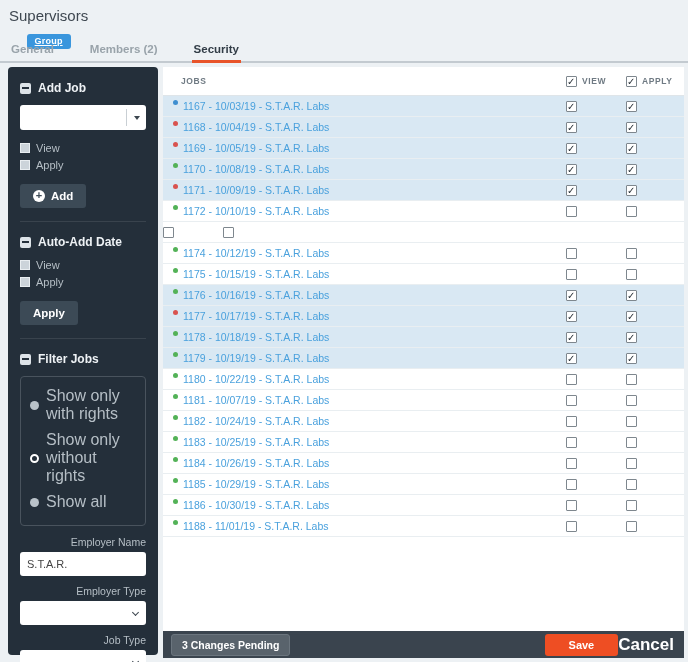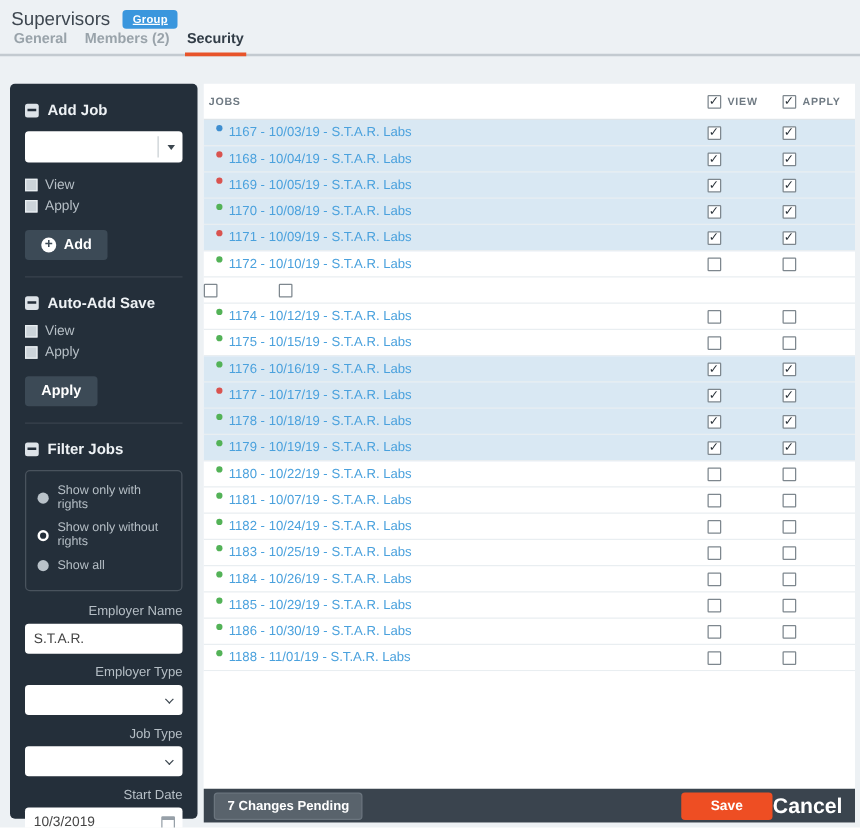--- a/index.html
+++ b/index.html
@@ -2,26 +2,26 @@
 <html><head>
 <meta charset="utf-8">
 <style>
   * { margin:0; padding:0; box-sizing:border-box; }
   html,body { width:688px; height:662px; }
   body {
     font-family:"Liberation Sans","DejaVu Sans",sans-serif;
     background:#edf1f4; color:#3c4650; position:relative; overflow:hidden;
   }
   
-  .hdr { position:absolute; left:9px; top:7px; display:flex; align-items:center; gap:10px; }
+  .hdr { position:absolute; left:9px; top:7px; display:flex; align-items:center; gap:10px;flex-direction:column; }
   .title { font-size:15px; font-weight:500; color:#3e4750; }
   .badge { background:#3a96dd; color:#fff; font-size:9px; font-weight:bold;
            padding:2px 8px 3px; border-radius:3px; letter-spacing:.2px;text-decoration:underline; }
-  .tabbar { position:absolute; left:0; top:22px; width:688px; height:23px;
-            border-bottom:2px solid #c3cad0; display:flex; gap:10px; padding-left:9px; }
+  .tabbar { position:absolute; left:0; top:40px; width:688px; height:23px;
+            border-bottom:2px solid #c3cad0; display:flex; gap:32px; padding-left:9px; }
   .tab { font-size:11.5px; font-weight:bold; color:#99a3aa; padding:3px 2px 6px;
          cursor:pointer; }
   .tab.active { color:#323d47; border-bottom:3px solid #e8542a; margin-bottom:-2px; }
   
   .sidebar { position:absolute; left:8px; top:67px; width:150px; height:588px;
              background:#242f3a; border-radius:4px; padding:14px 12px; color:#c3ccd3; }
   .sect-h { display:flex; align-items:center; gap:7px; color:#eef2f5;
             font-size:12px; font-weight:600; margin-bottom:10px; }
   .minus-ic { width:11px; height:11px; border-radius:2px; background:#dde3e8; position:relative; flex:none; }
   .minus-ic::after { content:""; position:absolute; left:2px; right:2px; top:4px; height:2px; background:#242f3a; }
@@ -34,41 +34,41 @@
   .chkline { display:flex; align-items:center; gap:6px; font-size:11px; color:#b6bfc6; margin-bottom:5px; }
   .scb { width:10px; height:10px; background:#ccd4da; border:1px solid #e9eef1; flex:none; }
   .dkbtn { display:inline-flex; align-items:center; gap:6px; background:#3c4a56; color:#fff;
            border:none; border-radius:3px; font-size:11.5px; font-weight:bold;
            padding:6px 13px; margin-top:8px; font-family:inherit; cursor:pointer; }
   .plus-ic { width:12px; height:12px; border-radius:50%; background:#fff; position:relative; flex:none; }
   .plus-ic::before { content:"+"; position:absolute; left:0; top:0; width:12px; height:12px;
                      color:#3c4a56; font-size:11px; font-weight:bold; line-height:11px; text-align:center; }
   .divider { border-top:1px solid #39434d; margin:13px 0; }
   .radiobox { border:1px solid #49535d; border-radius:4px; padding:10px 9px 6px; margin-bottom:10px; }
-  .radioline { display:flex; align-items:center; gap:7px; font-size:10px; color:#b6bfc6;
+  .radioline { display:flex; align-items:center; gap:7px; font-size:16px; color:#b6bfc6;
                margin-bottom:8px; cursor:pointer; }
   .radio { width:9px; height:9px; border-radius:50%; background:#b9c2c9; flex:none; }
   .radio.sel { width:9px; height:9px; background:transparent; border:2.5px solid #fff; }
   .flabel { font-size:10.5px; color:#b6bfc6; margin:9px 0 4px;text-align:right; }
   .tin { width:100%; height:24px; border:none; border-radius:3px; background:#fff;
          font-size:11px; color:#444; padding:0 7px; font-family:inherit; }
   .selbox { background:#fff; border-radius:3px; height:24px; display:flex; align-items:center;
             justify-content:space-between; padding:0 8px; font-size:11px; color:#444; cursor:pointer; }
   .chev { width:5px; height:5px; border-right:1.6px solid #3c464f; border-bottom:1.6px solid #3c464f;
           transform:rotate(45deg); margin-top:-2px; }
   .datewrap { position:relative; }
   .datewrap .tin { padding-right:22px; }
   .cal-ic { position:absolute; right:6px; top:7px; width:11px; height:11px;
             border:1px solid #97a0a8; border-top:3px solid #97a0a8; border-radius:1px; }
   
   .main { position:absolute; left:163px; top:67px; width:521px; height:591px;
           background:#fff; display:flex; flex-direction:column; }
   .thead { height:29px; display:flex; align-items:center; border-bottom:1px solid #dfe5e9;
            font-size:8.5px; font-weight:bold; letter-spacing:.6px; color:#6f7a83; }
-  .thead .jobs-h { flex:1; padding-left:4px; }
+  .thead .jobs-h { flex:1; padding-left:18px; }
   .rcols { width:118px; display:flex; flex:none; }
   .rcols .c1 { width:60px; display:flex; align-items:center; gap:5px; }
   .rcols .c2 { flex:1; display:flex; align-items:center; gap:5px; }
   .cb { display:inline-block; width:11px; height:11px; border:1px solid #7e878e; background:#fff;
         border-radius:1px; position:relative; flex:none; cursor:pointer; }
   .cb.on::after { content:"✓"; position:absolute; left:0px; top:-1px; font-size:10px;
                   font-weight:bold; color:#2b333a; line-height:11px; }
   .rows {}
   .trow { height:21px; display:flex; align-items:center; border-bottom:1px solid #e9eef1; }
   .trow.hl { background:#d9e8f3; }
@@ -119,21 +119,21 @@
     <span>Apply</span>
   </div>
   <button class="dkbtn">
     <span class="plus-ic"></span>
     <span>Add</span>
   </button>
   <div class="divider"></div>
 
   <div class="sect-h">
     <span class="minus-ic"></span>
-    <span>Auto-Add Save</span>
+    <span>Auto-Add Date</span>
   </div>
   <div class="chkline">
     <span class="scb"></span>
     <span>View</span>
   </div>
   <div class="chkline">
     <span class="scb"></span>
     <span>Apply</span>
   </div>
   <button class="dkbtn">
@@ -491,17 +491,17 @@
             <span class="cb"></span>
           </div>
           <div class="c2">
             <span class="cb"></span>
           </div>
         </div>
       </div>
     </div>
   <div class="spacer"></div>
   <div class="footer">
-    <button class="pendbtn">7 Changes Pending</button>
+    <button class="pendbtn">3 Changes Pending</button>
     <button class="savebtn">Save</button>
     <span class="cancel">Cancel</span>
   </div>
 </div>
 
 </body></html>

